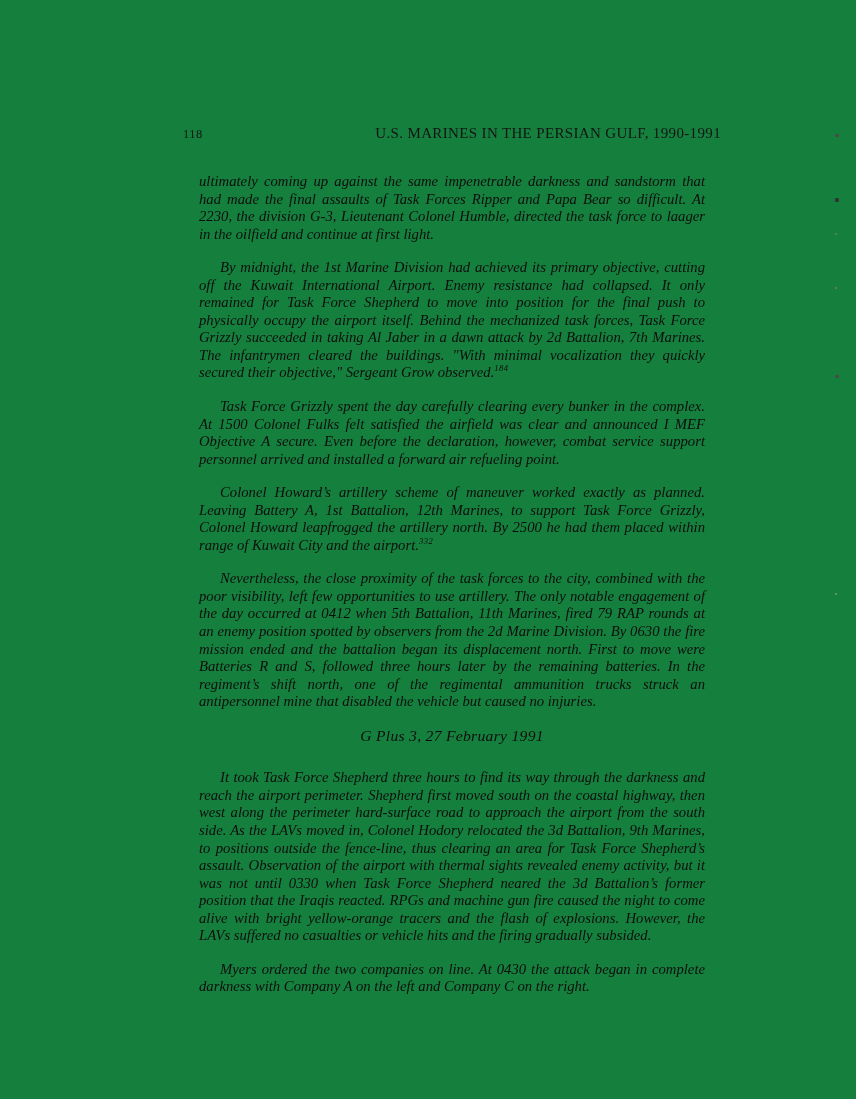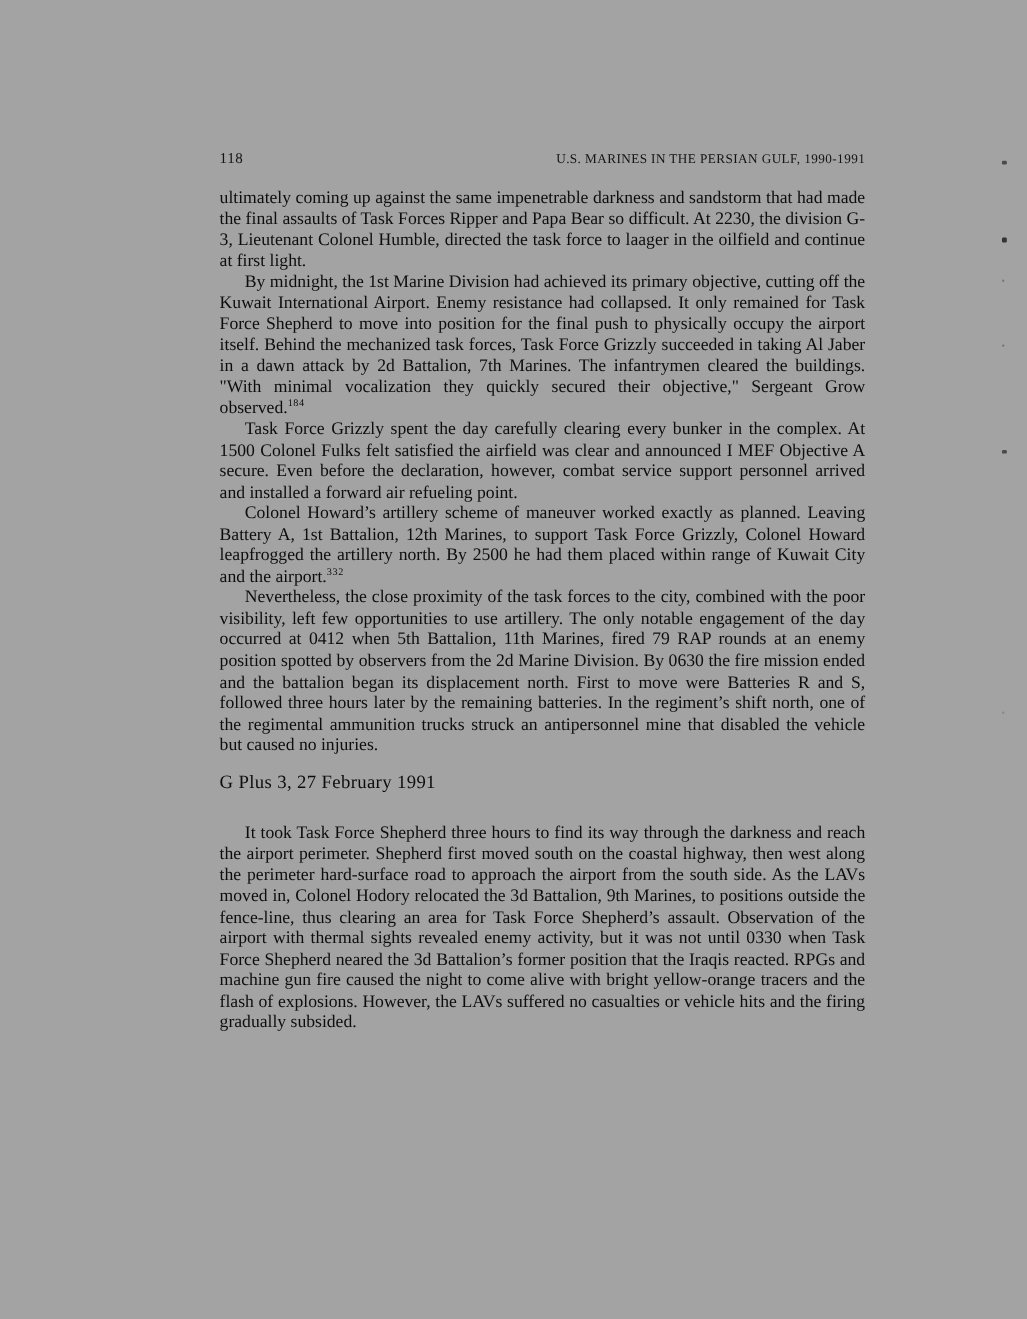--- a/index.html
+++ b/index.html
@@ -4,68 +4,71 @@
 <style>
   html, body {
     margin: 0;
     padding: 0;
     background: #ffffff;
   }
   .page {
     position: relative;
     width: 856px;
     height: 1099px;
-    background: #a3a3a3;
+    background: #15803d;
     overflow: hidden;
     font-family: "Liberation Serif", "DejaVu Serif", serif;
     color: #0d0d0d;
   }
   .running-header {
     position: absolute;
     left: 183px;
     top: 125px;
     width: 538px;
     display: flex;
     justify-content: space-between;
     align-items: baseline;
     color: #141414;
   }
   .page-num {
     font-size: 12.5px;
     letter-spacing: 0.5px;
   }
   .header-title {
-    font-size: 11px;
+    font-size: 15px;
     letter-spacing: 0.35px;
   }
   .text-block {
     position: absolute;
     left: 183px;
     top: 157px;
     width: 538px;
     font-size: 14.7px;
     line-height: 17.55px;
     text-align: justify;
   }
   .para {
-    margin: 0;
+    margin: 16px;
     text-indent: 21px;
+    font-style: italic;
   }
   .para.first {
     text-indent: 0;
   }
   sup.footnote {
     font-size: 8.5px;
     line-height: 0;
     vertical-align: super;
     letter-spacing: 0.5px;
   }
   .section-heading {
     font-size: 15.6px;
     font-weight: normal;
+    font-style: italic;
+    text-align: center;
     text-indent: 0;
     margin: 13px 0 25px 0;
     letter-spacing: 0.3px;
   }
   .speck {
     position: absolute;
     left: 835px;
     width: 3px;
     height: 3px;
     background: #4a4a4a;
@@ -97,20 +100,21 @@
     <p class="para"><span>Task Force Grizzly spent the day carefully clearing every bunker in the complex. At 1500 Colonel Fulks felt satisfied the airfield was clear and announced I MEF Objective A secure. Even before the declaration, however, combat service support personnel arrived and installed a forward air refueling point.</span></p>
 
     <p class="para"><span>Colonel Howard’s artillery scheme of maneuver worked exactly as planned. Leaving Battery A, 1st Battalion, 12th Marines, to support Task Force Grizzly, Colonel Howard leapfrogged the artillery north. By 2500 he had them placed within range of Kuwait City and the airport.</span><sup class="footnote">332</sup></p>
 
     <p class="para"><span>Nevertheless, the close proximity of the task forces to the city, combined with the poor visibility, left few opportunities to use artillery. The only notable engagement of the day occurred at 0412 when 5th Battalion, 11th Marines, fired 79 RAP rounds at an enemy position spotted by observers from the 2d Marine Division. By 0630 the fire mission ended and the battalion began its displacement north. First to move were Batteries R and S, followed three hours later by the remaining batteries. In the regiment’s shift north, one of the regimental ammunition trucks struck an antipersonnel mine that disabled the vehicle but caused no injuries.</span></p>
 
     <h2 class="section-heading">G Plus 3, 27 February 1991</h2>
 
     <p class="para"><span>It took Task Force Shepherd three hours to find its way through the darkness and reach the airport perimeter. Shepherd first moved south on the coastal highway, then west along the perimeter hard-surface road to approach the airport from the south side. As the LAVs moved in, Colonel Hodory relocated the 3d Battalion, 9th Marines, to positions outside the fence-line, thus clearing an area for Task Force Shepherd’s assault. Observation of the airport with thermal sights revealed enemy activity, but it was not until 0330 when Task Force Shepherd neared the 3d Battalion’s former position that the Iraqis reacted. RPGs and machine gun fire caused the night to come alive with bright yellow-orange tracers and the flash of explosions. However, the LAVs suffered no casualties or vehicle hits and the firing gradually subsided.</span></p>
 
+    <p class="para"><span>Myers ordered the two companies on line. At 0430 the attack began in complete darkness with Company A on the left and Company C on the right.</span></p>
 
   </main>
 
   <div class="speck s1"></div>
   <div class="speck s2"></div>
   <div class="speck s3"></div>
   <div class="speck s4"></div>
   <div class="speck s5"></div>
   <div class="speck s6"></div>
 

